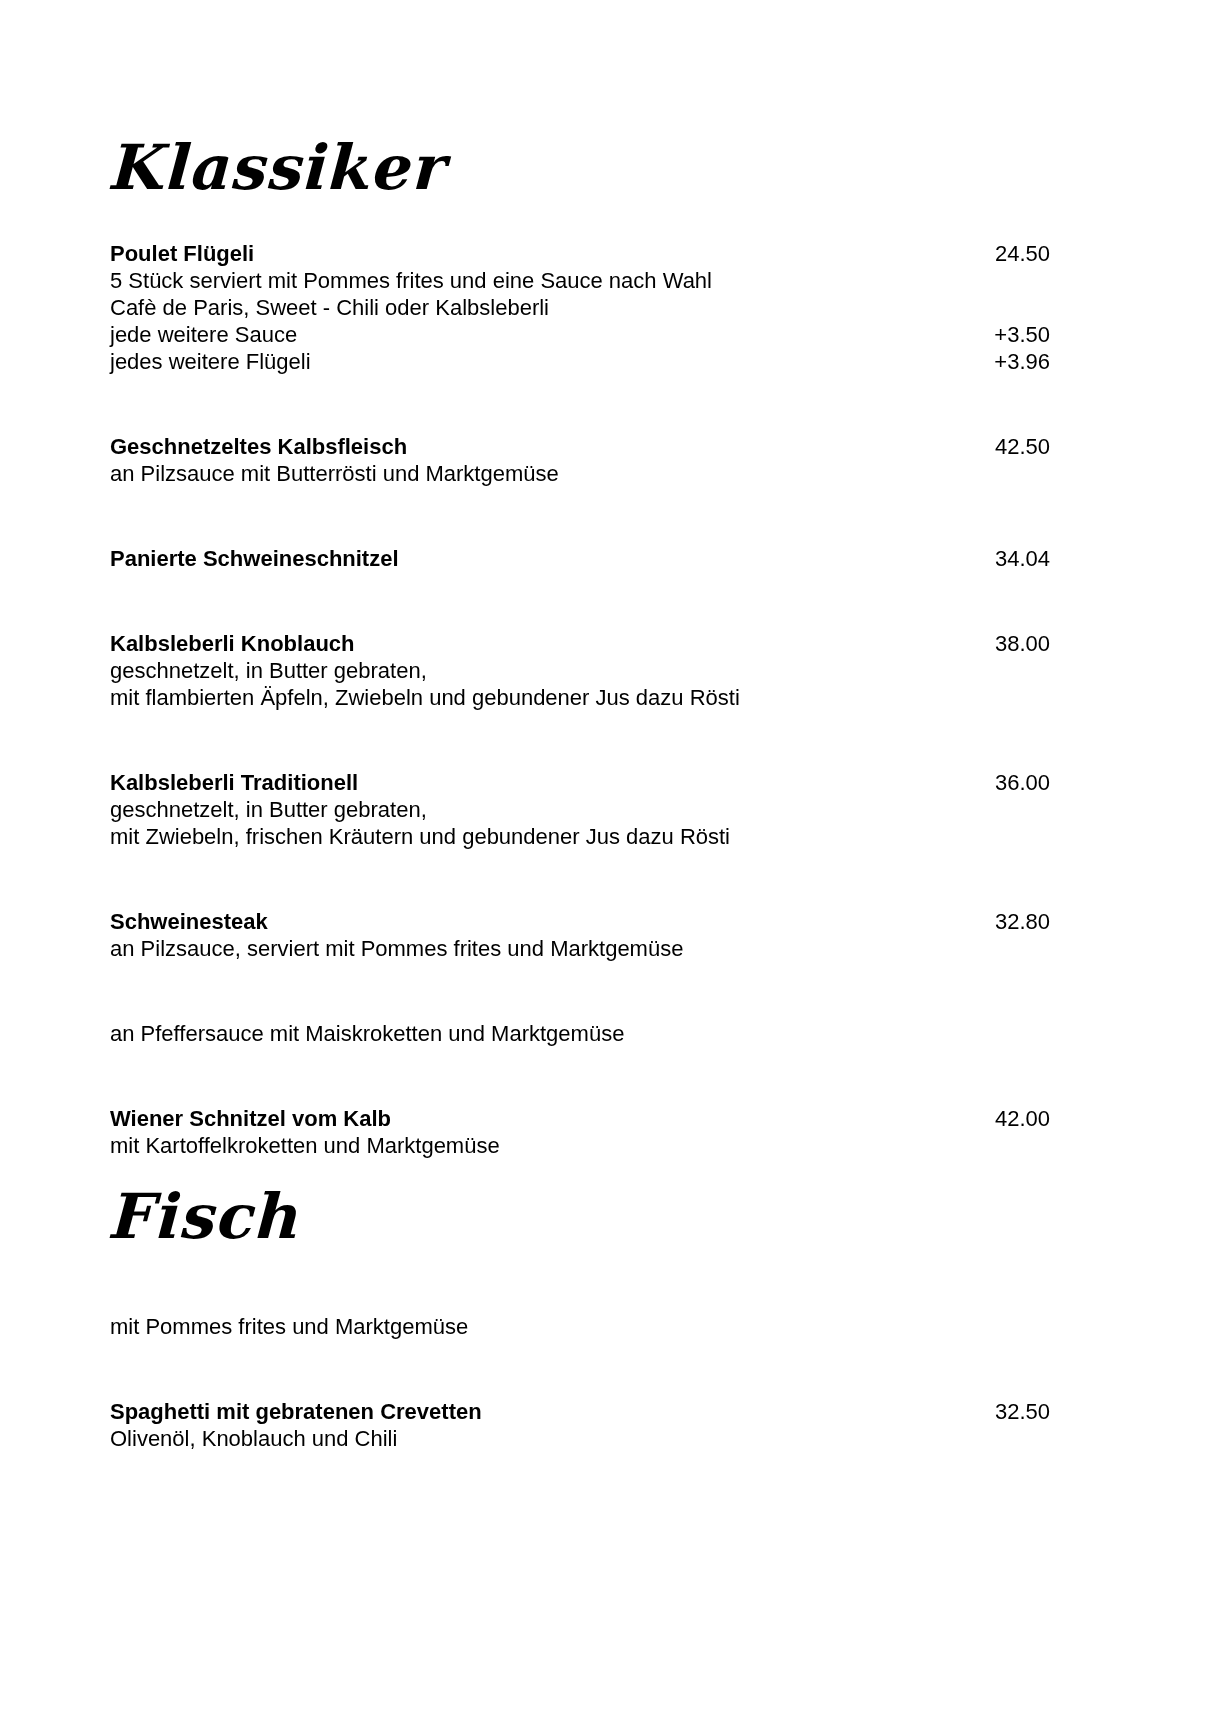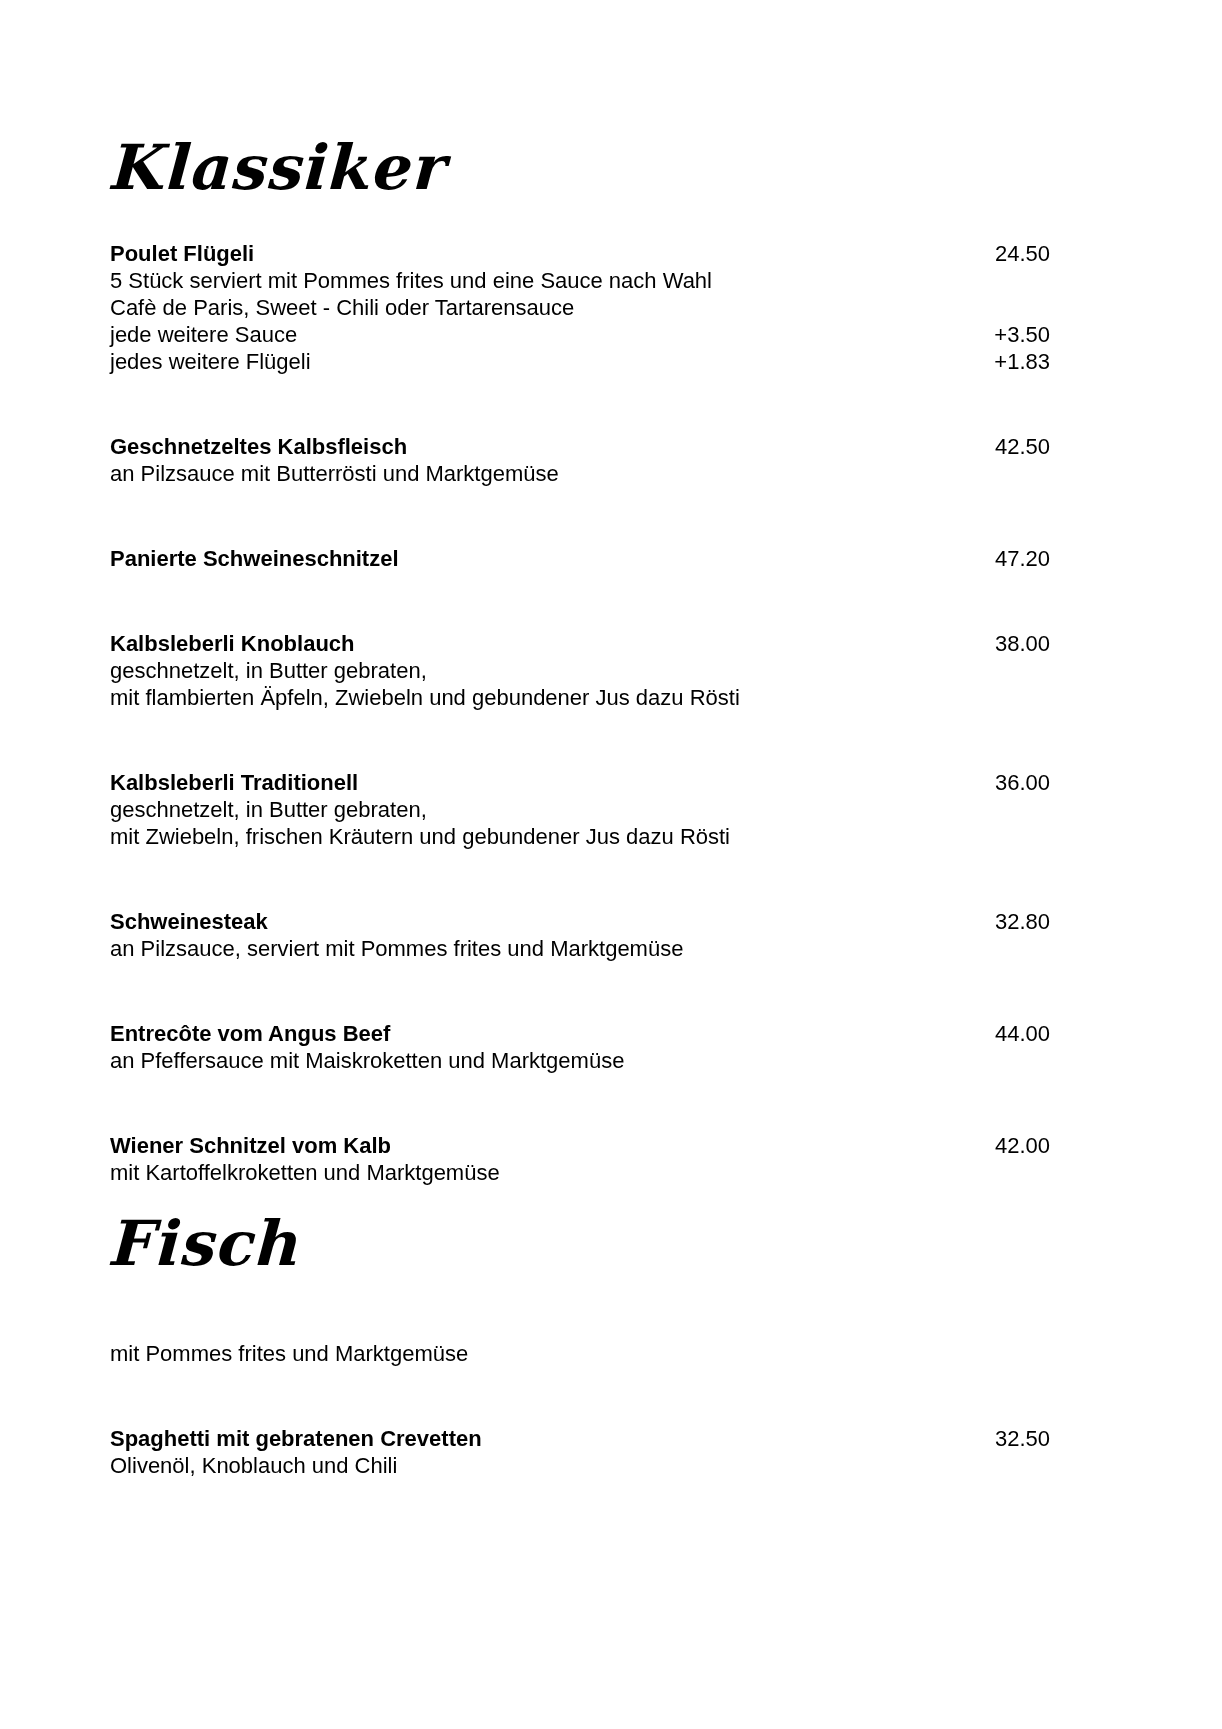--- a/index.html
+++ b/index.html
@@ -53,47 +53,47 @@
     <div class="menu-item">
       <div class="row">
         <span class="name">Poulet Flügeli</span>
         <span class="price">24.50</span>
       </div>
       <div class="row">
         <span class="desc">5 Stück serviert mit Pommes frites und eine Sauce nach Wahl</span>
         <span class="price"></span>
       </div>
       <div class="row">
-        <span class="desc">Cafè de Paris, Sweet - Chili oder Tartarensauce</span>
+        <span class="desc">Cafè de Paris, Sweet - Chili oder Kalbsleberli</span>
         <span class="price"></span>
       </div>
       <div class="row">
         <span class="desc">jede weitere Sauce</span>
         <span class="price">+3.50</span>
       </div>
       <div class="row">
         <span class="desc">jedes weitere Flügeli</span>
-        <span class="price">+1.83</span>
+        <span class="price">+3.96</span>
       </div>
     </div>
 
     <div class="menu-item">
       <div class="row">
         <span class="name">Geschnetzeltes Kalbsfleisch</span>
         <span class="price">42.50</span>
       </div>
       <div class="row">
         <span class="desc">an Pilzsauce mit Butterrösti und Marktgemüse</span>
       </div>
     </div>
 
     <div class="menu-item">
       <div class="row">
         <span class="name">Panierte Schweineschnitzel</span>
-        <span class="price">47.20</span>
+        <span class="price">34.04</span>
       </div>
     </div>
 
     <div class="menu-item">
       <div class="row">
         <span class="name">Kalbsleberli Knoblauch</span>
         <span class="price">38.00</span>
       </div>
       <div class="row">
         <span class="desc">geschnetzelt, in Butter gebraten,</span>
@@ -121,24 +121,20 @@
         <span class="name">Schweinesteak</span>
         <span class="price">32.80</span>
       </div>
       <div class="row">
         <span class="desc">an Pilzsauce, serviert mit Pommes frites und Marktgemüse</span>
       </div>
     </div>
 
     <div class="menu-item">
       <div class="row">
-        <span class="name">Entrecôte vom Angus Beef</span>
-        <span class="price">44.00</span>
-      </div>
-      <div class="row">
         <span class="desc">an Pfeffersauce mit Maiskroketten und Marktgemüse</span>
       </div>
     </div>
 
     <div class="menu-item">
       <div class="row">
         <span class="name">Wiener Schnitzel vom Kalb</span>
         <span class="price">42.00</span>
       </div>
       <div class="row">

